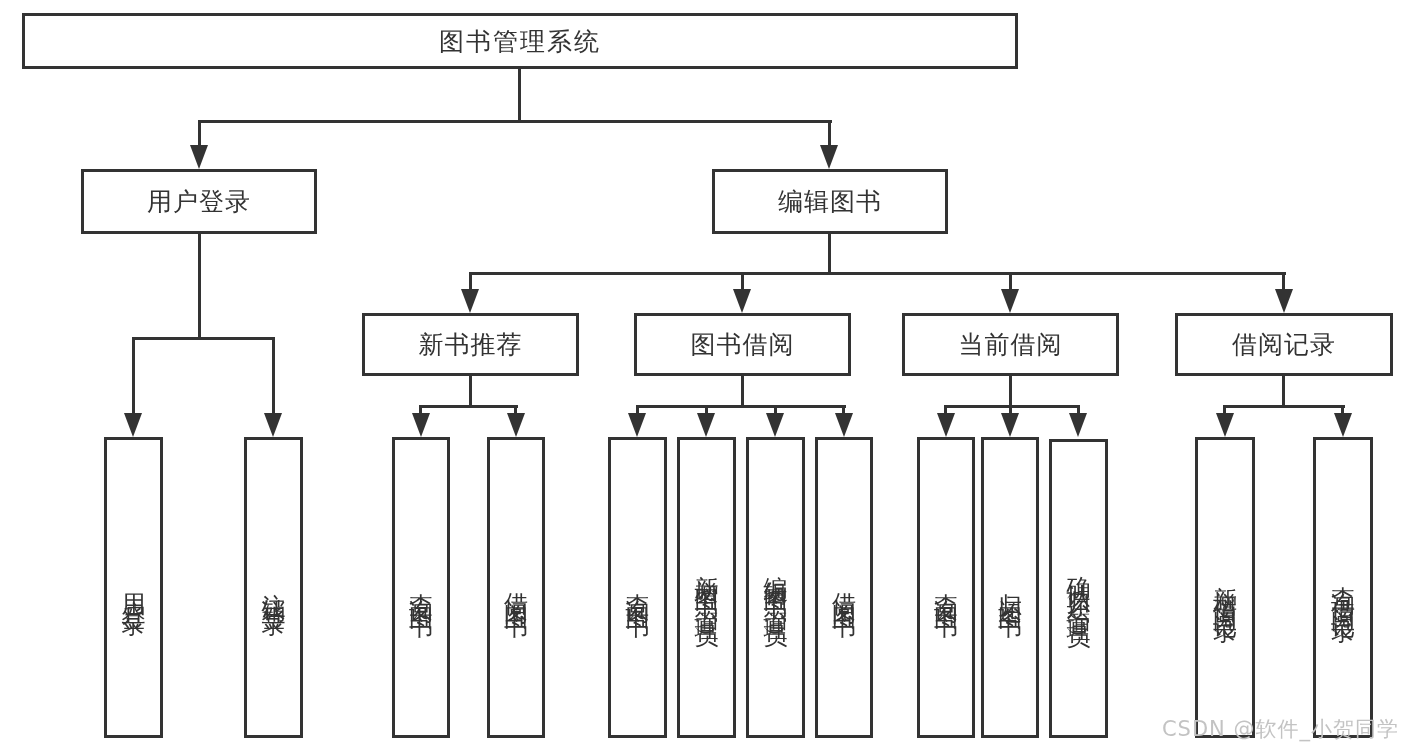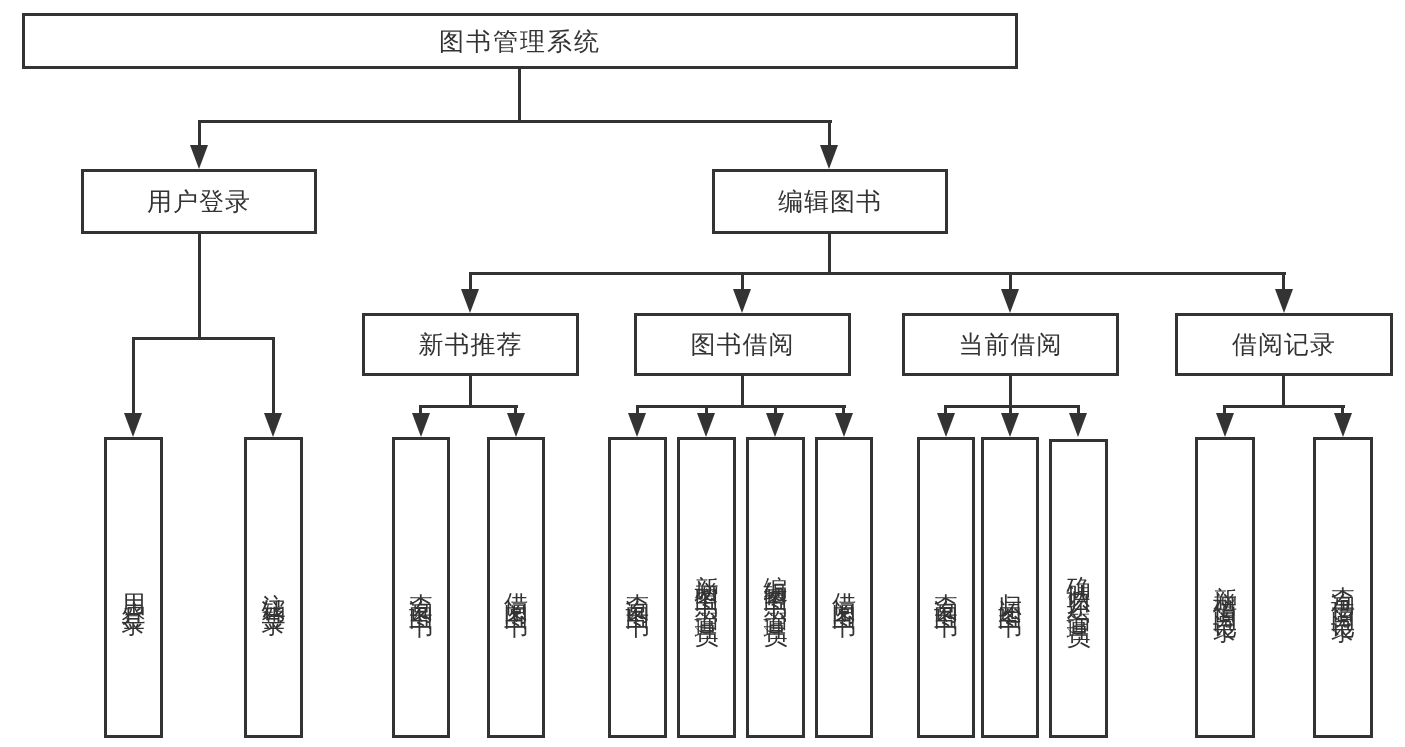--- a/index.html
+++ b/index.html
@@ -145,14 +145,15 @@
     <span class="vtext">确认归还（管理员）</span>
   </div>
 
   <div class="box leaf" style="left:1195px;top:437px;width:60px;height:301px;">
     <span class="vtext">新增借阅记录</span>
   </div>
   <div class="box leaf" style="left:1313px;top:437px;width:60px;height:301px;">
     <span class="vtext">查询借阅记录</span>
   </div>
 
+  <div class="watermark">CSDN @软件_小贺同学</div>
 
 </div>
 
 </body></html>

